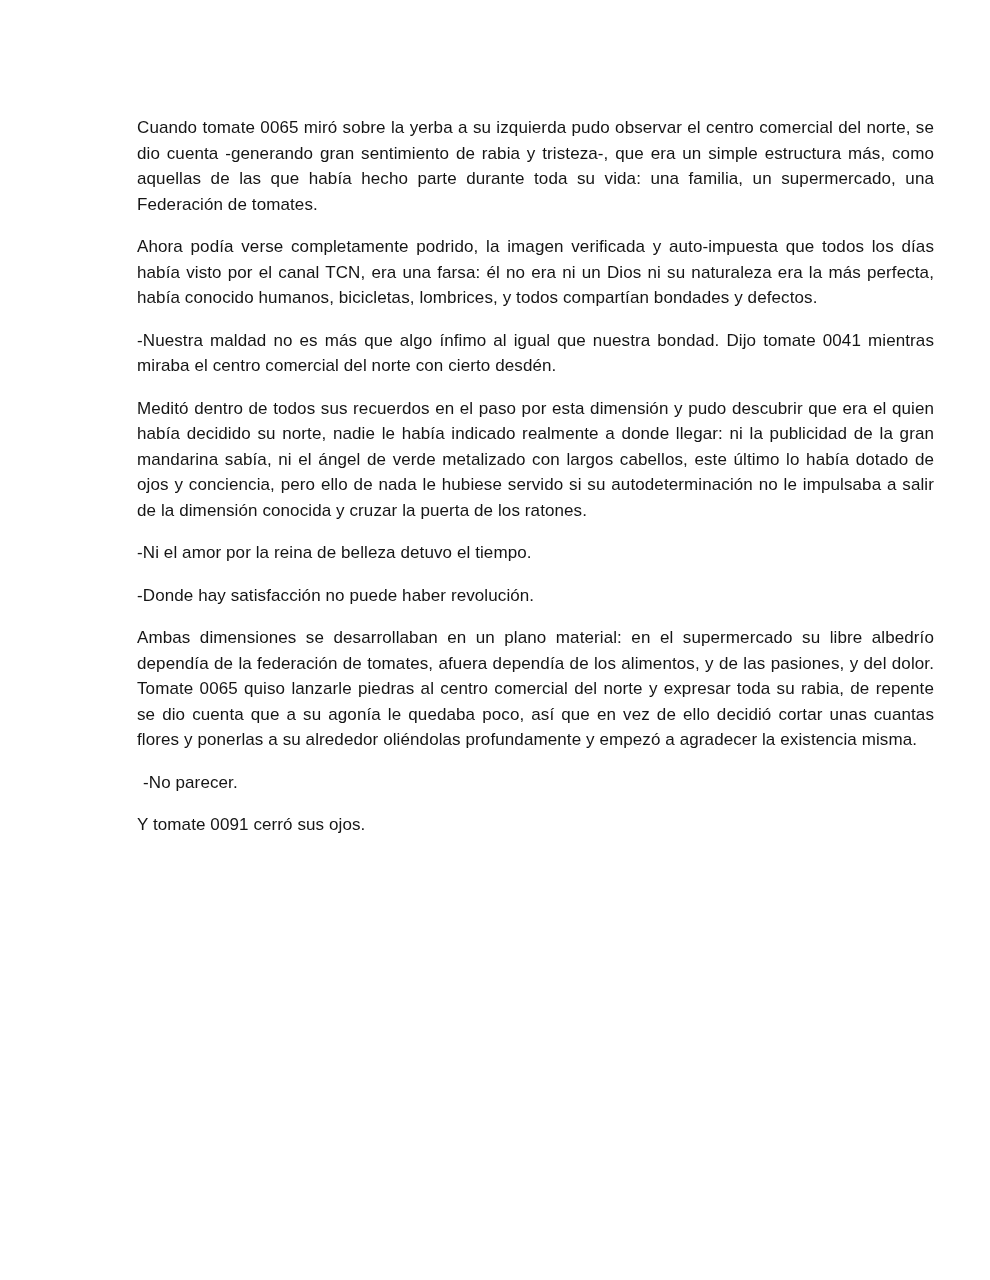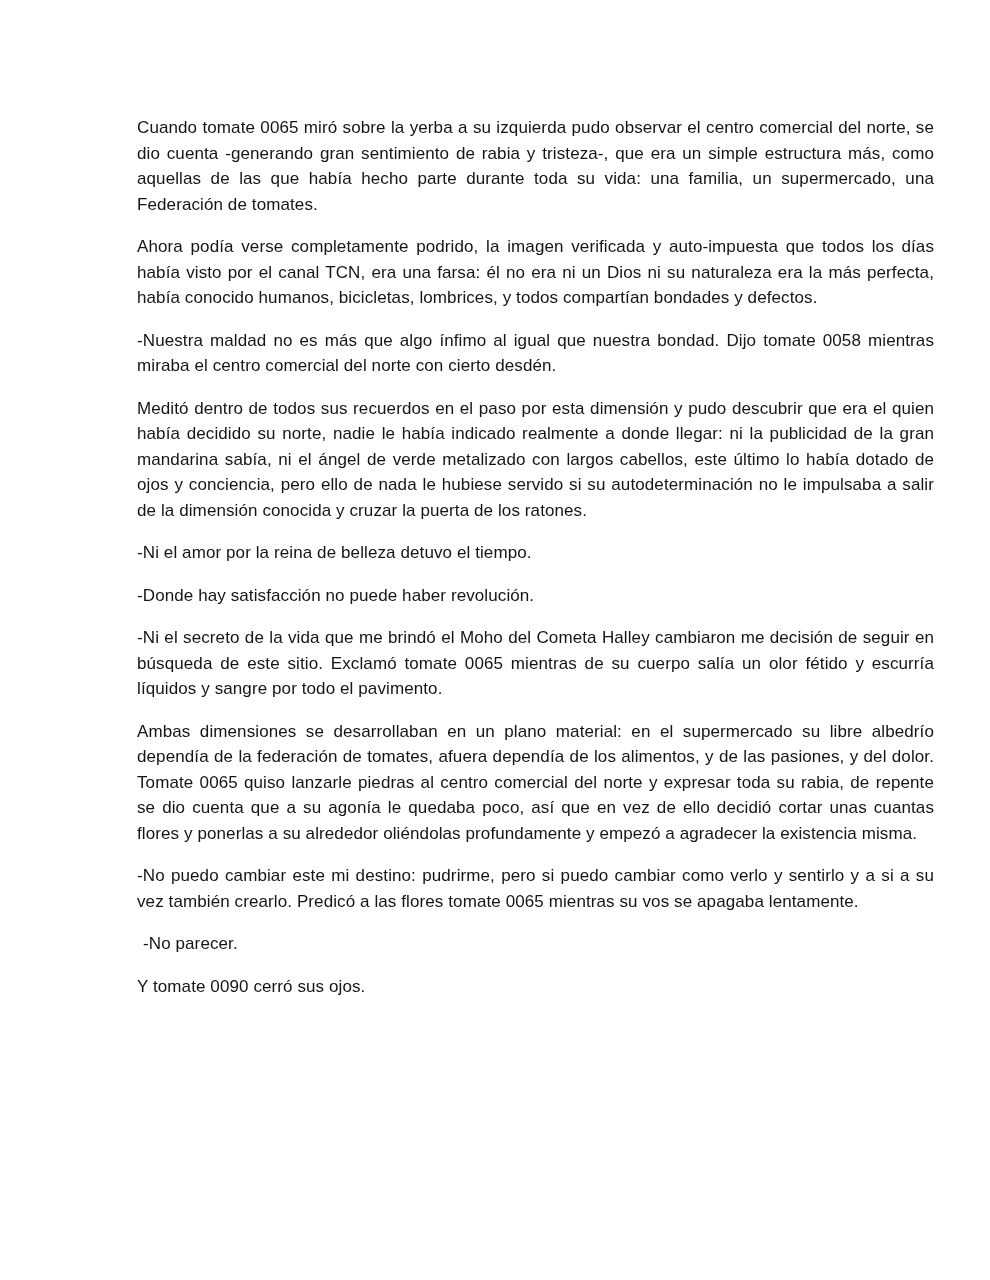--- a/index.html
+++ b/index.html
@@ -31,22 +31,20 @@
   .page p.indented {
     padding-left: 6px;
   }
 </style>
 </head>
 <body>
 
 <main class="page">
   <p>Cuando tomate 0065 miró sobre la yerba a su izquierda pudo observar el centro comercial del norte, se dio cuenta -generando gran sentimiento de rabia y tristeza-, que era un simple estructura más, como aquellas de las que había hecho parte durante toda su vida: una familia, un supermercado, una Federación de tomates.</p>
   <p>Ahora podía verse completamente podrido, la imagen verificada y auto-impuesta que todos los días había visto por el canal TCN, era una farsa: él no era ni un Dios ni su naturaleza era la más perfecta, había conocido humanos, bicicletas, lombrices, y todos compartían bondades y defectos.</p>
-  <p>-Nuestra maldad no es más que algo ínfimo al igual que nuestra bondad. Dijo tomate 0058 mientras miraba el centro comercial del norte con cierto desdén.</p>
+  <p>-Nuestra maldad no es más que algo ínfimo al igual que nuestra bondad. Dijo tomate 0041 mientras miraba el centro comercial del norte con cierto desdén.</p>
   <p>Meditó dentro de todos sus recuerdos en el paso por esta dimensión y pudo descubrir que era el quien había decidido su norte, nadie le había indicado realmente a donde llegar: ni la publicidad de la gran mandarina sabía, ni el ángel de verde metalizado con largos cabellos, este último lo había dotado de ojos y conciencia, pero ello de nada le hubiese servido si su autodeterminación no le impulsaba a salir de la dimensión conocida y cruzar la puerta de los ratones.</p>
   <p>-Ni el amor por la reina de belleza detuvo el tiempo.</p>
   <p>-Donde hay satisfacción no puede haber revolución.</p>
-  <p>-Ni el secreto de la vida que me brindó el Moho del Cometa Halley cambiaron me decisión de seguir en búsqueda de este sitio. Exclamó tomate 0065 mientras de su cuerpo salía un olor fétido y escurría líquidos y sangre por todo el pavimento.</p>
   <p>Ambas dimensiones se desarrollaban en un plano material: en el supermercado su libre albedrío dependía de la federación de tomates, afuera dependía de los alimentos, y de las pasiones, y del dolor. Tomate 0065 quiso lanzarle piedras al centro comercial del norte y expresar toda su rabia, de repente se dio cuenta que a su agonía le quedaba poco, así que en vez de ello decidió cortar unas cuantas flores y ponerlas a su alrededor oliéndolas profundamente y empezó a agradecer la existencia misma.</p>
-  <p>-No puedo cambiar este mi destino: pudrirme, pero si puedo cambiar como verlo y sentirlo y a si a su vez también crearlo. Predicó a las flores tomate 0065 mientras su vos se apagaba lentamente.</p>
   <p class="indented">-No parecer.</p>
-  <p>Y tomate 0090 cerró sus ojos.</p>
+  <p>Y tomate 0091 cerró sus ojos.</p>
 </main>
 
 </body></html>

